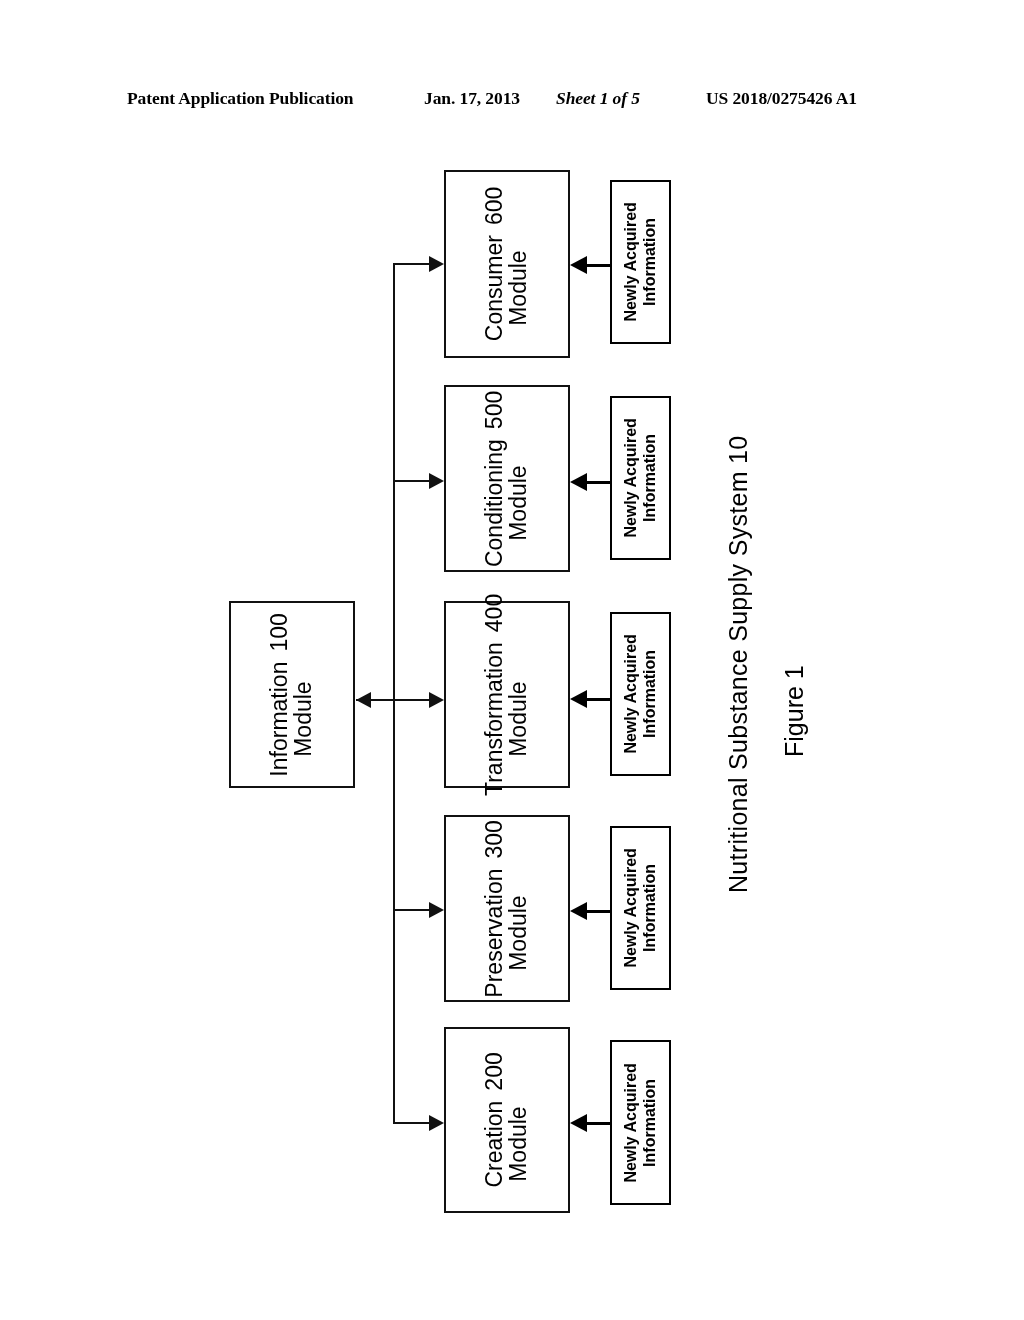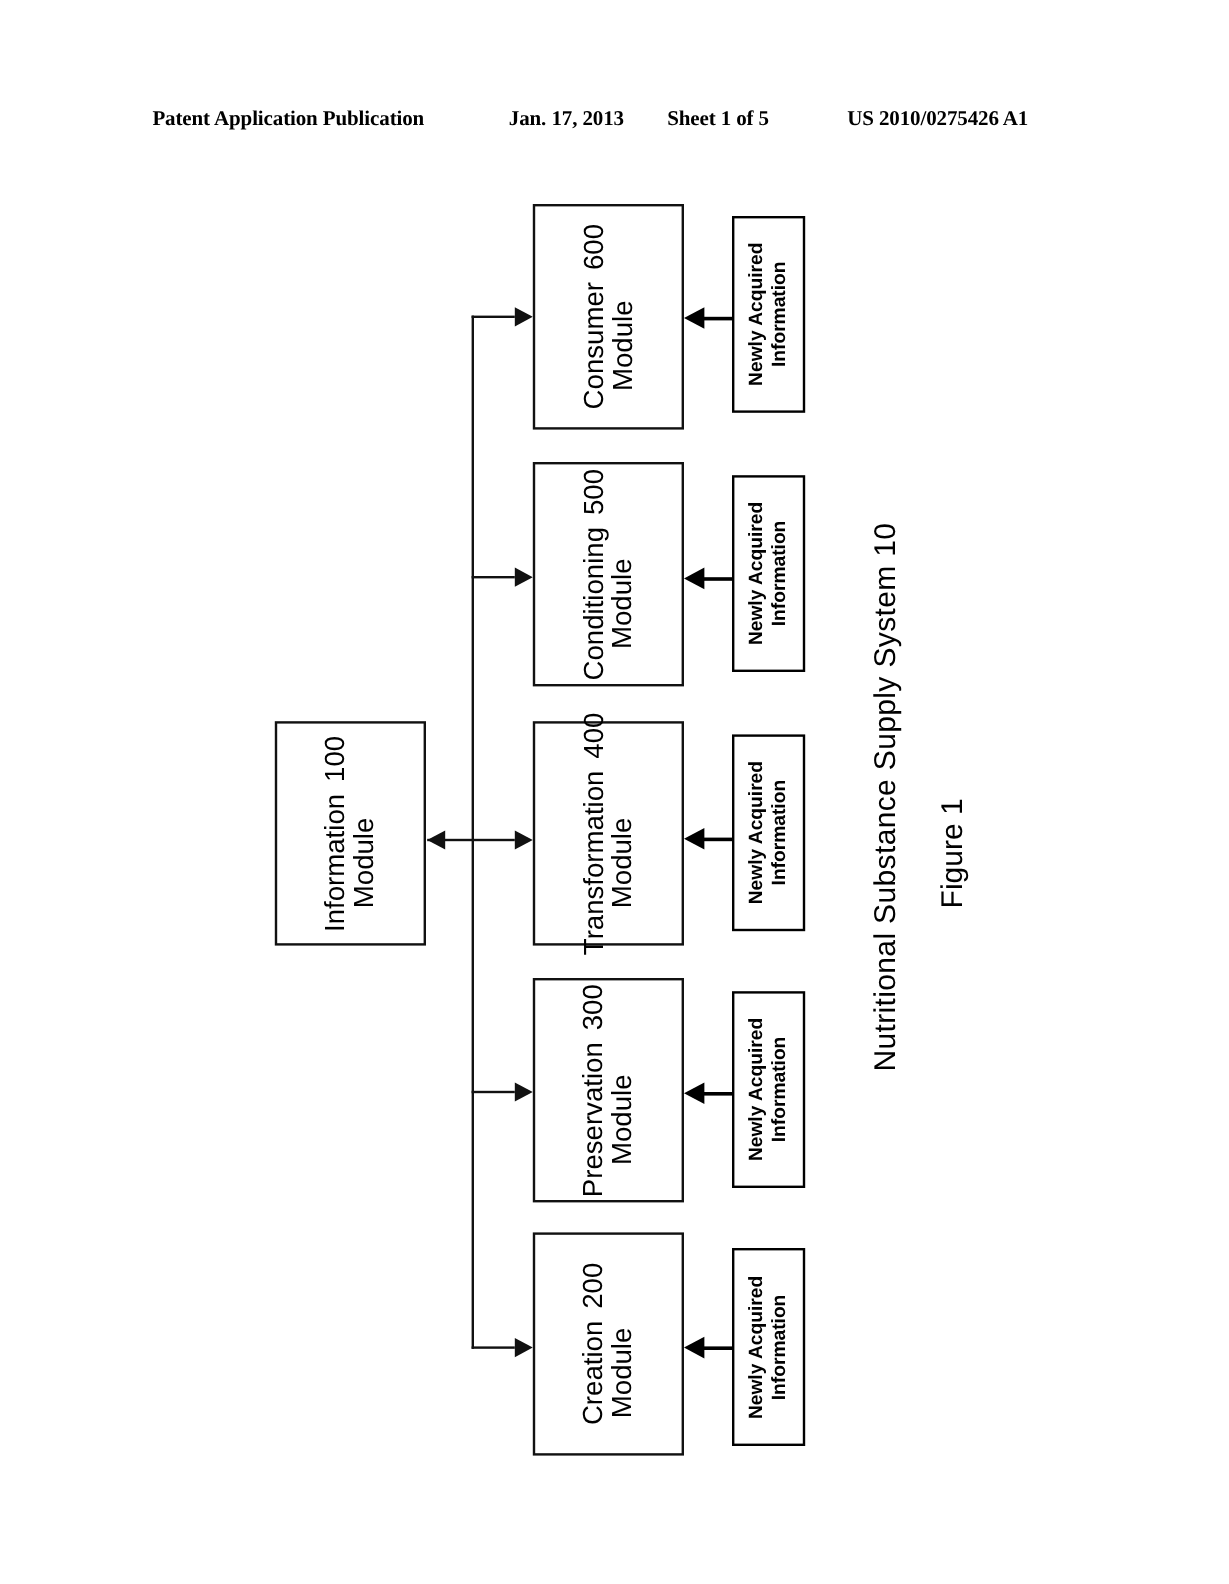--- a/index.html
+++ b/index.html
@@ -28,21 +28,21 @@
     height: 26px;
     font-family: "Liberation Serif", serif;
     font-weight: bold;
     font-size: 17.5px;
     letter-spacing: -0.1px;
     white-space: nowrap;
   }
   .hdr > span { position: absolute; top: 0; }
   .hdr-pub   { left: 127px; }
   .hdr-date  { left: 424px; }
-  .hdr-sheet { left: 556px; }
+  .hdr-sheet { left: 556px; font-style: italic; }
   .hdr-num   { left: 706px; }
 
   
   .mbox {
     position: absolute;
     box-sizing: border-box;
     border: 2px solid #111111;
     background: #ffffff;
   }
   .nbox {
@@ -142,21 +142,21 @@
 </style>
 </head>
 <body>
 
 <div id="page">
 
   <div class="hdr">
     <span class="hdr-pub">Patent Application Publication</span>
     <span class="hdr-date">Jan. 17, 2013</span>
     <span class="hdr-sheet">Sheet 1 of 5</span>
-    <span class="hdr-num">US 2010/0275426 A1</span>
+    <span class="hdr-num">US 2018/0275426 A1</span>
   </div>
 
   <div class="vline" style="left:393px; top:263px; height:861px;"></div>
 
   <div class="hline" style="left:393px; top:263px; width:36px;"></div>
   <div class="arrow-r" style="left:429px; top:256px;"></div>
 
   <div class="hline" style="left:393px; top:480px; width:36px;"></div>
   <div class="arrow-r" style="left:429px; top:473px;"></div>
 

